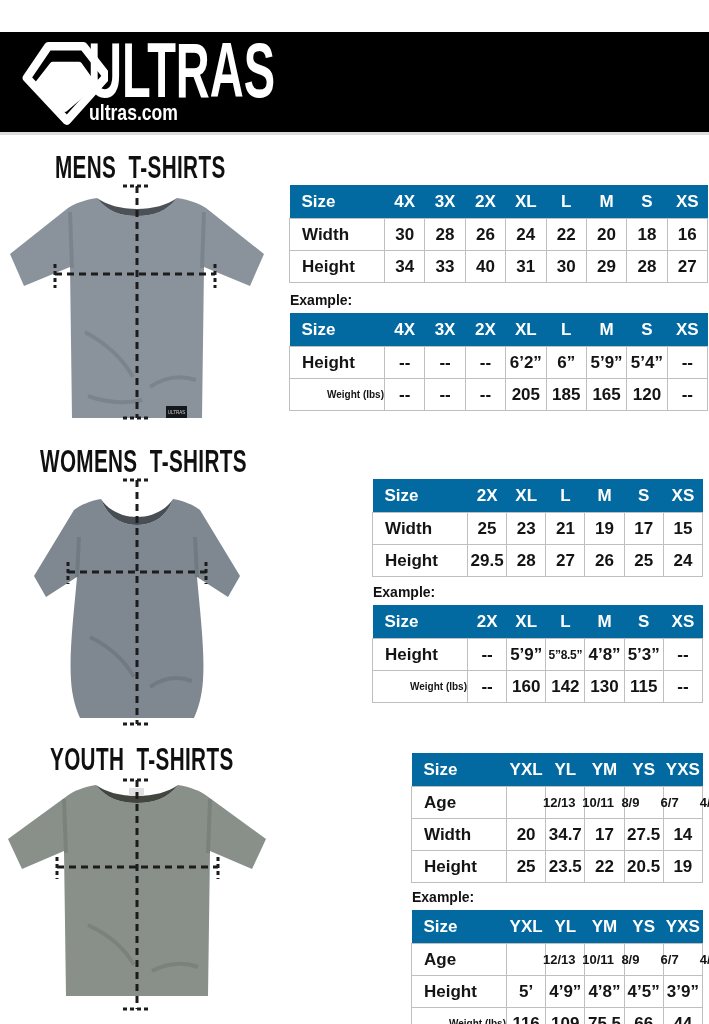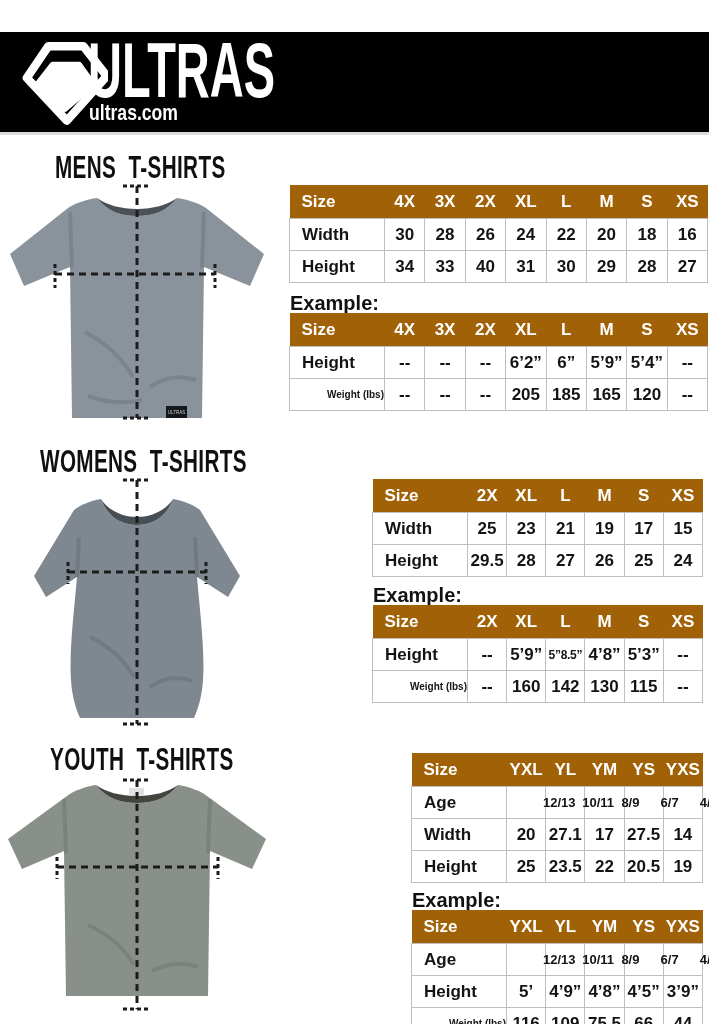--- a/index.html
+++ b/index.html
@@ -17,30 +17,30 @@
         line-height:1;transform:scaleX(0.80);transform-origin:left top;white-space:nowrap;}
 
   
   .sec-title{position:absolute;margin:0;color:#101010;font-weight:bold;font-size:30px;
              line-height:1;white-space:nowrap;letter-spacing:0.5px;word-spacing:9px;
              transform:scale(0.69,1.05);transform-origin:left top;}
 
   
   .tbl{position:absolute;}
   .tbl table{border-collapse:collapse;table-layout:fixed;width:100%;}
-  .tbl th{background:#a16207;color:#fff;font-weight:bold;font-size:17px;height:33px;
+  .tbl th{background:#0369a1;color:#fff;font-weight:bold;font-size:17px;height:33px;
           text-align:center;padding:0;border:none;}
   .tbl th.lbl{text-align:left;padding-left:12px;width:83px;}
   .tbl td{font-weight:bold;font-size:17px;color:#141414;text-align:center;height:31px;
           padding:0;border:1px solid #bfbfbf;background:#fff;}
   .tbl td.lbl{text-align:left;padding-left:12px;}
   .tbl td.lbl-sm{font-size:10px;line-height:1.15;text-align:right;}
   .tbl td.sm{font-size:13px;padding-left:36px;}
   .tbl td.xs{font-size:12px;letter-spacing:-0.3px;}
-  .ex-label{position:absolute;font-weight:bold;font-size:20px;color:#111;line-height:1;}
+  .ex-label{position:absolute;font-weight:bold;font-size:14px;color:#111;line-height:1;}
 
   .shirt{position:absolute;}
 </style>
 </head>
 <body>
 
 <div class="page">
 
   <header class="hdr">
     <svg class="logo" width="96" height="95" viewBox="0 0 96 95">
@@ -302,21 +302,21 @@
             <td class="lbl">Age</td>
             <td class="sm">12/13</td>
             <td class="sm">10/11</td>
             <td class="sm">8/9</td>
             <td class="sm">6/7</td>
             <td class="sm">4/5</td>
           </tr>
           <tr>
             <td class="lbl">Width</td>
             <td>20</td>
-            <td>27.1</td>
+            <td>34.7</td>
             <td>17</td>
             <td>27.5</td>
             <td>14</td>
           </tr>
           <tr>
             <td class="lbl">Height</td>
             <td>25</td>
             <td>23.5</td>
             <td>22</td>
             <td>20.5</td>

